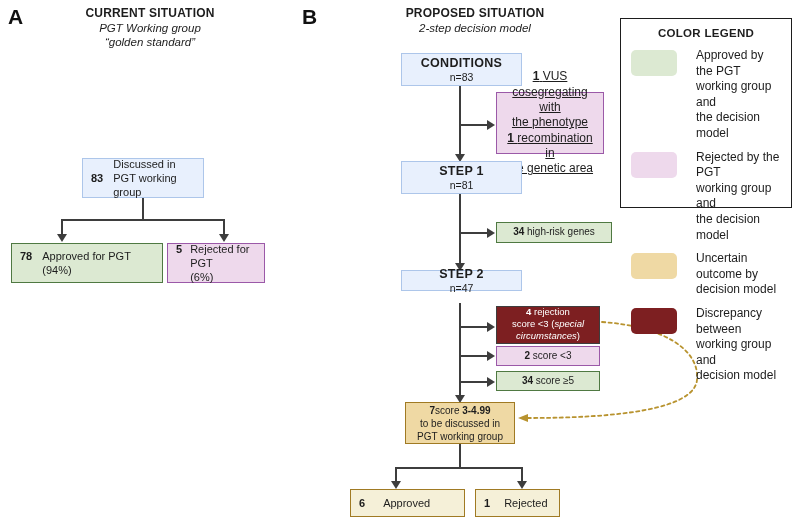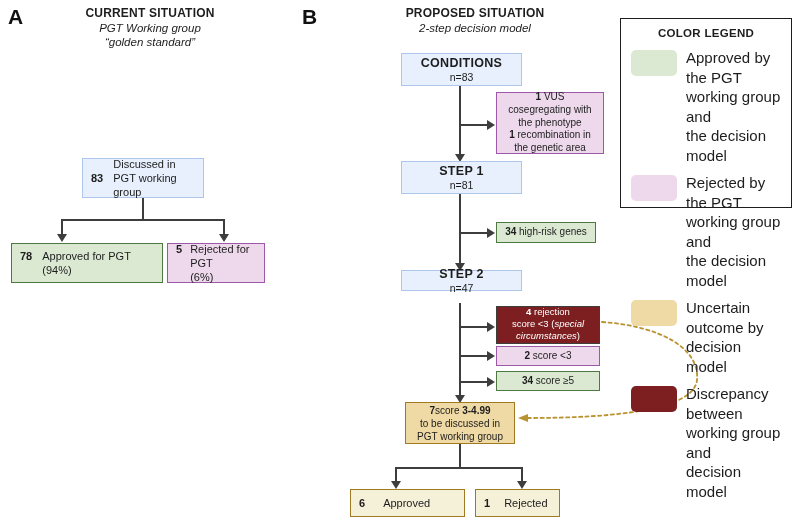--- a/index.html
+++ b/index.html
@@ -140,22 +140,23 @@
   }
   .legend-sw {
     flex: 0 0 auto;
     width: 46px;
     height: 26px;
     border-radius: 5px;
     margin-top: 2px;
   }
   .legend-txt {
     flex: 1 1 auto;
-    font-size: 15px;
+    font-size: 12px;
     line-height: 1.3;
+    margin-left: 10px;
   }
 
   .dotted-svg { position: absolute; left: 0; top: 0; pointer-events: none; }
 </style>
 </head>
 <body>
 
 <div class="canvas">
 
   <div class="abs panel-letter" style="left:8px; top:6px;">A</div>
@@ -214,42 +215,42 @@
     </div>
   </div>
 
   <div class="abs vline" style="left:459px; top:86px; height:74px;"></div>
   <div class="abs arrow-d" style="left:455px; top:154px;"></div>
 
   <div class="abs hline" style="left:460px; top:124px; width:28px;"></div>
   <div class="abs arrow-r" style="left:487px; top:120px;"></div>
 
   <div class="abs box fill-purple center-txt" style="left:496px; top:92px; width:108px; height:62px; padding:2px 5px;">
-    <div style="width:100%; text-align:center; font-size:10px; line-height:1.28;">
+    <div style="width:100%; text-align:center; font-size:12px; line-height:1.28;text-decoration:underline;">
       <div><span class="n">1</span> <span>VUS</span></div>
       <div>cosegregating with</div>
       <div>the phenotype</div>
       <div><span class="n">1</span> <span>recombination in</span></div>
       <div>the genetic area</div>
     </div>
   </div>
 
   <div class="abs box fill-blue center-txt" style="left:401px; top:161px; width:121px; height:33px;">
     <div class="stepwrap">
       <span class="step-ttl">STEP 1</span>
       <span class="step-n">n=81</span>
     </div>
   </div>
 
   <div class="abs vline" style="left:459px; top:194px; height:75px;"></div>
   <div class="abs arrow-d" style="left:455px; top:263px;"></div>
   <div class="abs hline" style="left:460px; top:232px; width:28px;"></div>
   <div class="abs arrow-r" style="left:487px; top:228px;"></div>
 
-  <div class="abs box fill-green center-txt" style="left:496px; top:222px; width:100px; height:21px;">
+  <div class="abs box fill-green center-txt" style="left:496px; top:222px; width:116px; height:21px;">
     <span style="font-size:10px;"><span class="n">34</span> <span>high-risk genes</span></span>
   </div>
 
   <div class="abs box fill-blue center-txt" style="left:401px; top:270px; width:121px; height:21px;">
     <div class="stepwrap">
       <span class="step-ttl">STEP 2</span>
       <span class="step-n">n=47</span>
     </div>
   </div>
 

